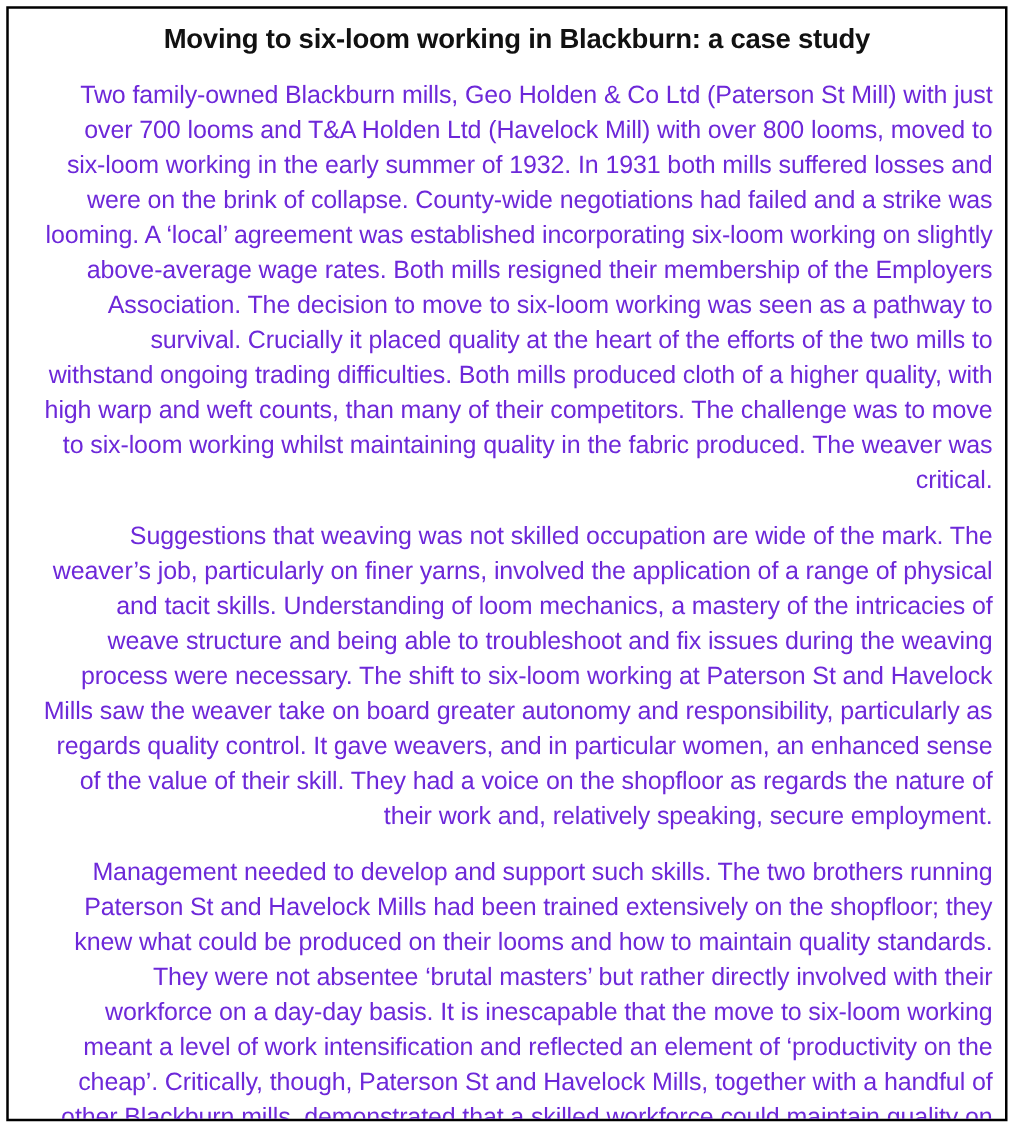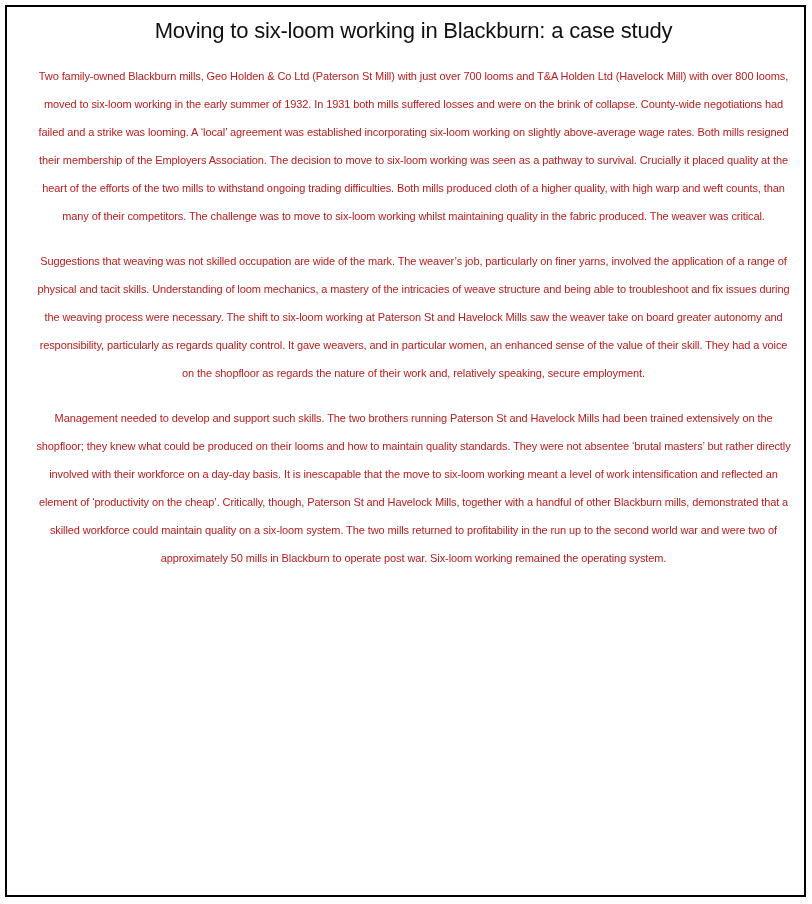--- a/index.html
+++ b/index.html
@@ -20,34 +20,34 @@
       box-sizing: border-box;
       width: 100%;
       height: 100%;
       border: 2px solid #000000;
       background: #ffffff;
       padding: 8px 10px 0 26px;
       overflow: hidden;
     }
     .doc-title {
       font-size: 22px;
-      font-weight: normal;
+      font-weight: bold;
       color: #111111;
       text-align: center;
       margin: 2px 0 17px 0;
       letter-spacing: -0.2px;
       line-height: 28px;
     }
     .doc-paragraph {
-      font-size: 11px;
+      font-size: 20px;
       line-height: 28px;
-      color: #b91c1c;
+      color: #6d28d9;
       letter-spacing: -0.1px;
       margin: 0 0 17px 0;
-      text-align: center;
+      text-align: right;
     }
   </style>
 </head>
 <body>
 
 <div class="canvas">
   <div class="frame">
     <h1 class="doc-title">Moving to six-loom working in Blackburn: a case study</h1>
     <p class="doc-paragraph">Two family-owned Blackburn mills, Geo Holden &amp; Co Ltd (Paterson St Mill) with just over 700 looms and T&amp;A Holden Ltd (Havelock Mill) with over 800 looms, moved to six-loom working in the early summer of 1932. In 1931 both mills suffered losses and were on the brink of collapse. County-wide negotiations had failed and a strike was looming.  A ‘local’ agreement was established incorporating six-loom working on slightly above-average wage rates. Both mills resigned their membership of the Employers Association. The decision to move to six-loom working was seen as a pathway to survival.  Crucially it placed quality at the heart of the efforts of the two mills to withstand ongoing trading difficulties. Both mills produced cloth of a higher quality, with high warp and weft counts, than many of their competitors. The challenge was to move to six-loom working whilst maintaining quality in the fabric produced. The weaver was critical.</p>
     <p class="doc-paragraph">Suggestions that weaving was not skilled occupation are wide of the mark. The weaver’s job, particularly on finer yarns, involved the application of a range of physical and tacit skills. Understanding of loom mechanics, a mastery of the intricacies of weave structure and being able to troubleshoot and fix issues during the weaving process were necessary. The shift to six-loom working at Paterson St and Havelock Mills saw the weaver take on board greater autonomy and responsibility, particularly as regards quality control. It gave weavers, and in particular women, an enhanced sense of the value of their skill. They had a voice on the shopfloor as regards the nature of their work and, relatively speaking, secure employment.</p>

